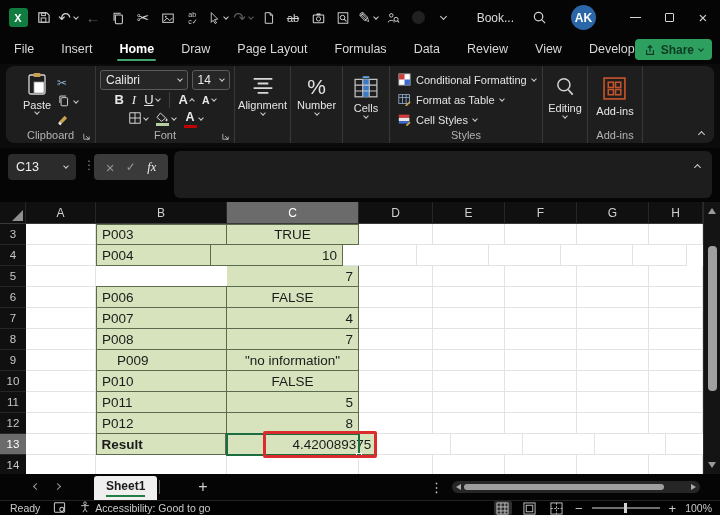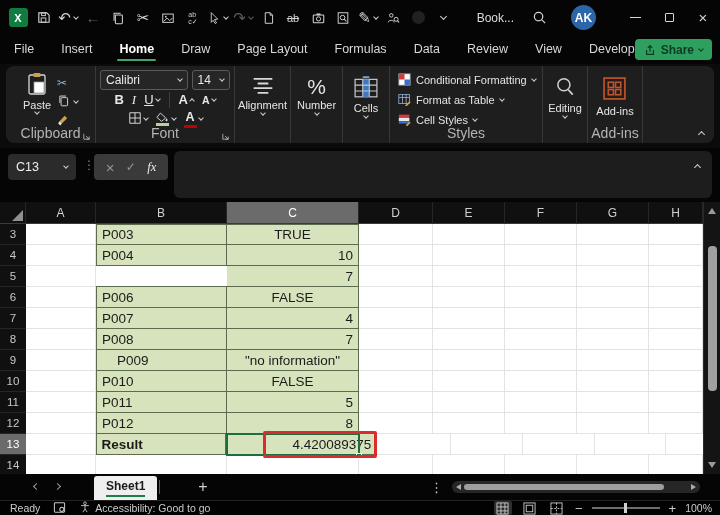--- a/index.html
+++ b/index.html
@@ -48,21 +48,21 @@
          font-size:12px;font-weight:bold;font-family:inherit;}
 
   
   .ribbon{position:absolute;left:0;top:64px;width:720px;height:84px;background:#0b0b0b;}
   .rpanel{position:absolute;left:6px;right:6px;top:2px;bottom:5px;background:#1e1e1e;
           border-radius:8px;display:flex;overflow:hidden;}
   .rgroup{position:relative;border-right:1px solid #383838;padding:4px 4px 14px;display:flex;
           flex-direction:column;align-items:center;}
   .rgroup:last-child{border-right:none;}
   .glabel{position:absolute;bottom:2px;left:0;right:0;display:flex;align-items:center;
-          justify-content:center;gap:3px;font-size:14px;color:#b4b4b4;}
+          justify-content:center;gap:3px;font-size:11px;color:#b4b4b4;}
   .launcher{position:absolute;bottom:2px;right:4px;display:flex;}
   .g-clip{width:90px;}
   .cliprow{display:flex;gap:6px;align-items:flex-start;margin-top:2px;}
   .paste-btn{display:flex;flex-direction:column;align-items:center;gap:1px;color:#e6e6e6;
              font-size:11px;}
   .smallcol{display:flex;flex-direction:column;gap:4px;align-items:flex-start;padding-top:3px;}
   .sbtn{display:flex;align-items:center;gap:4px;height:15px;color:#d2d2d2;font-size:12px;}
   .g-font{width:139px;}
   .fontrow{display:flex;align-items:center;gap:4px;width:100%;justify-content:center;height:22px;}
   .combo{display:flex;align-items:center;justify-content:space-between;background:#262626;
@@ -575,21 +575,21 @@
           <div class="cell green gt ac" style="width: 132px;">TRUE</div>
           <div class="cell" style="width: 74px;"></div>
           <div class="cell" style="width: 72px;"></div>
           <div class="cell" style="width: 72px;"></div>
           <div class="cell" style="width: 72px;"></div>
           <div class="cell" style="width: 54px;"></div>
         </div>
         <div class="grow">
           <div class="rowhead">4</div>
           <div class="cell" style="width: 70px;"></div>
-          <div class="cell green gl al" style="width: 131px;">P004</div>
+          <div class="cell green gl al" style="width: 115px;">P004</div>
           <div class="cell green ar" style="width: 132px;">10</div>
           <div class="cell" style="width: 74px;"></div>
           <div class="cell" style="width: 72px;"></div>
           <div class="cell" style="width: 72px;"></div>
           <div class="cell" style="width: 72px;"></div>
           <div class="cell" style="width: 54px;"></div>
         </div>
         <div class="grow">
           <div class="rowhead">5</div>
           <div class="cell" style="width: 70px;"></div>

